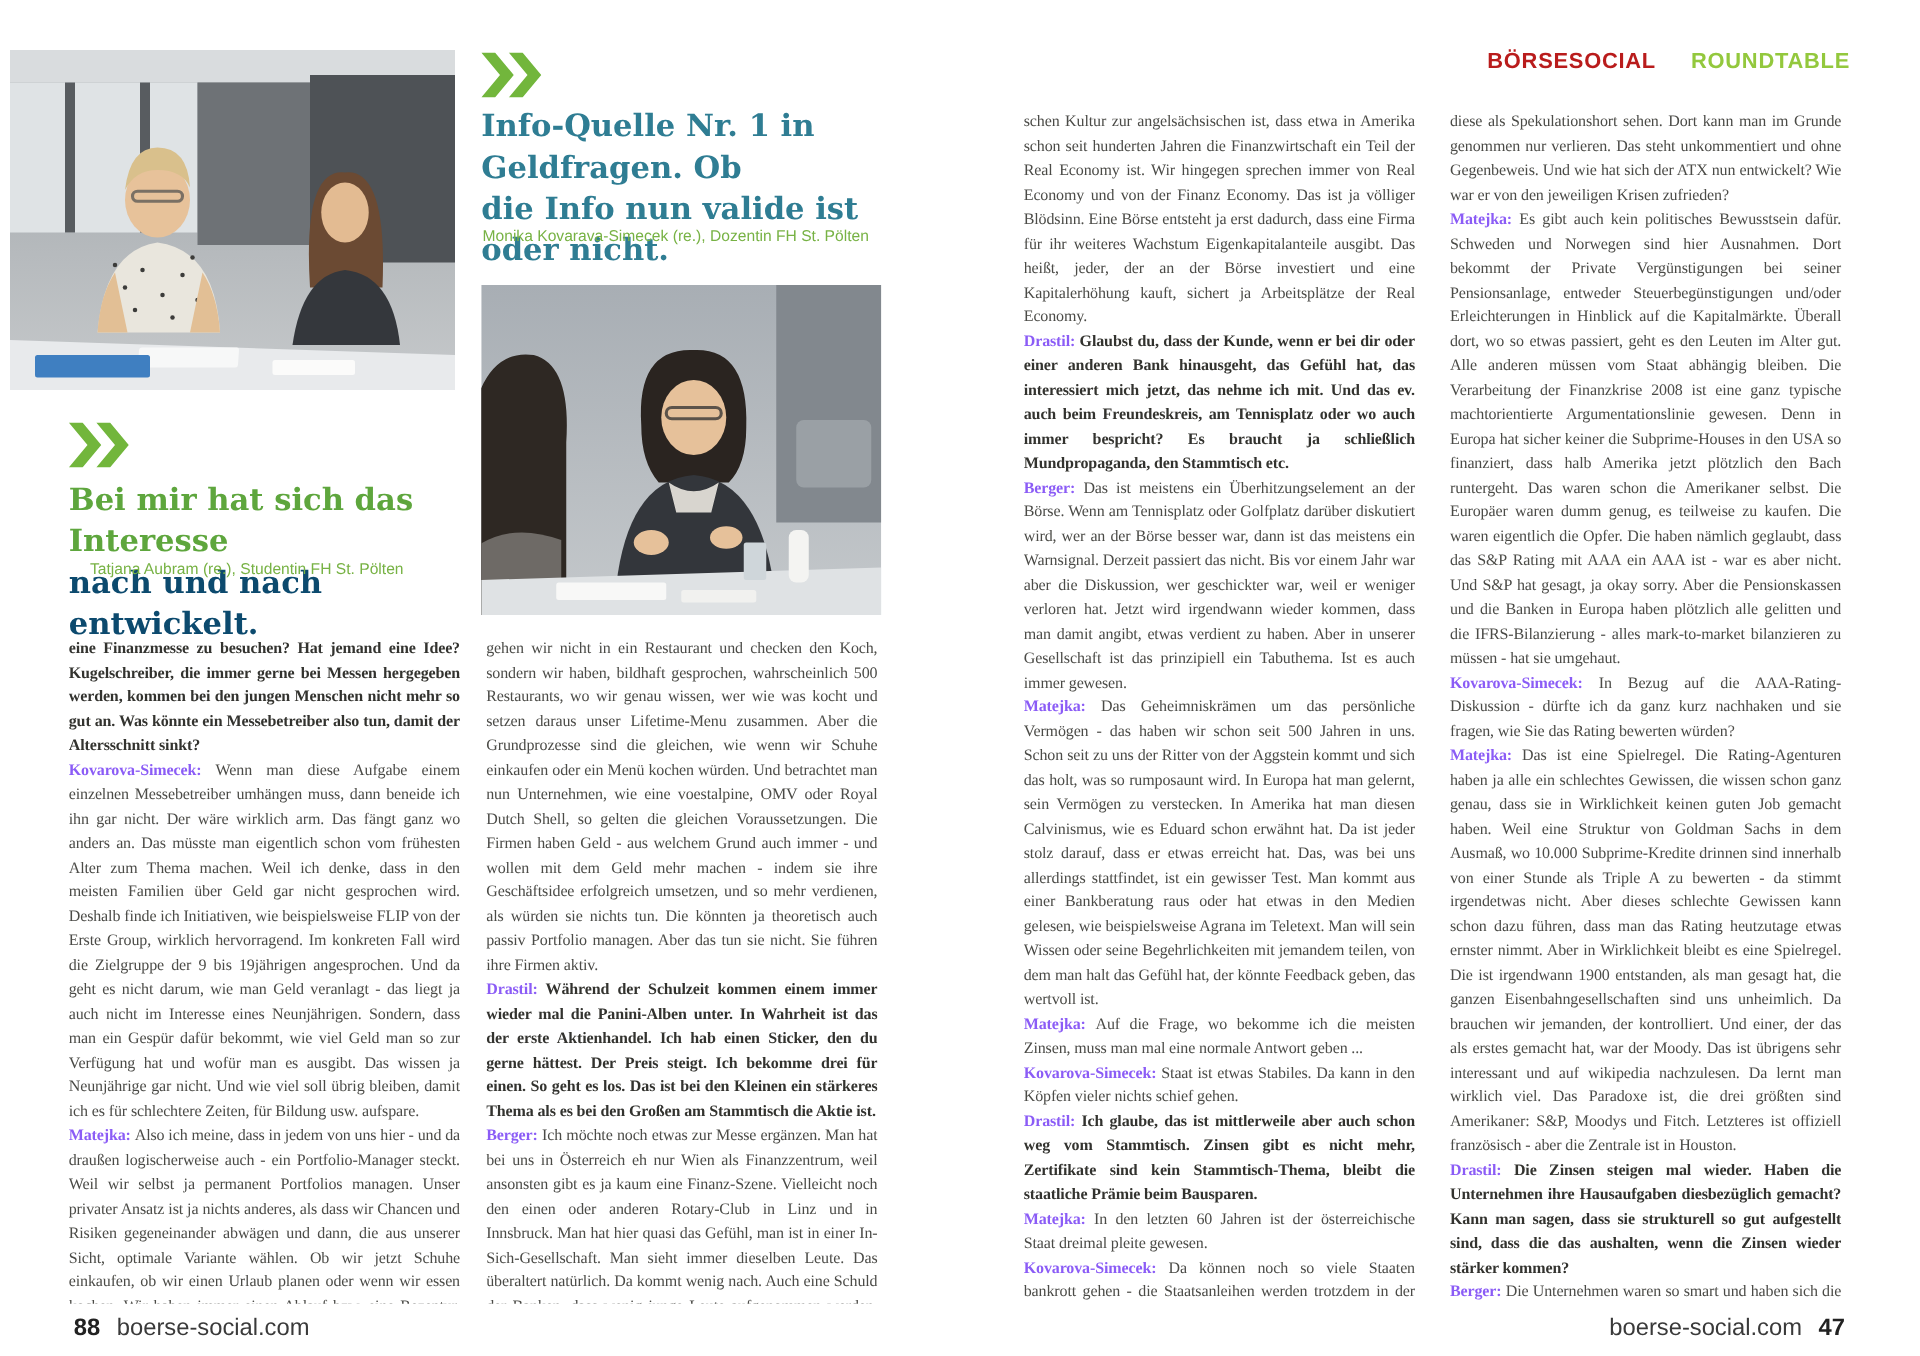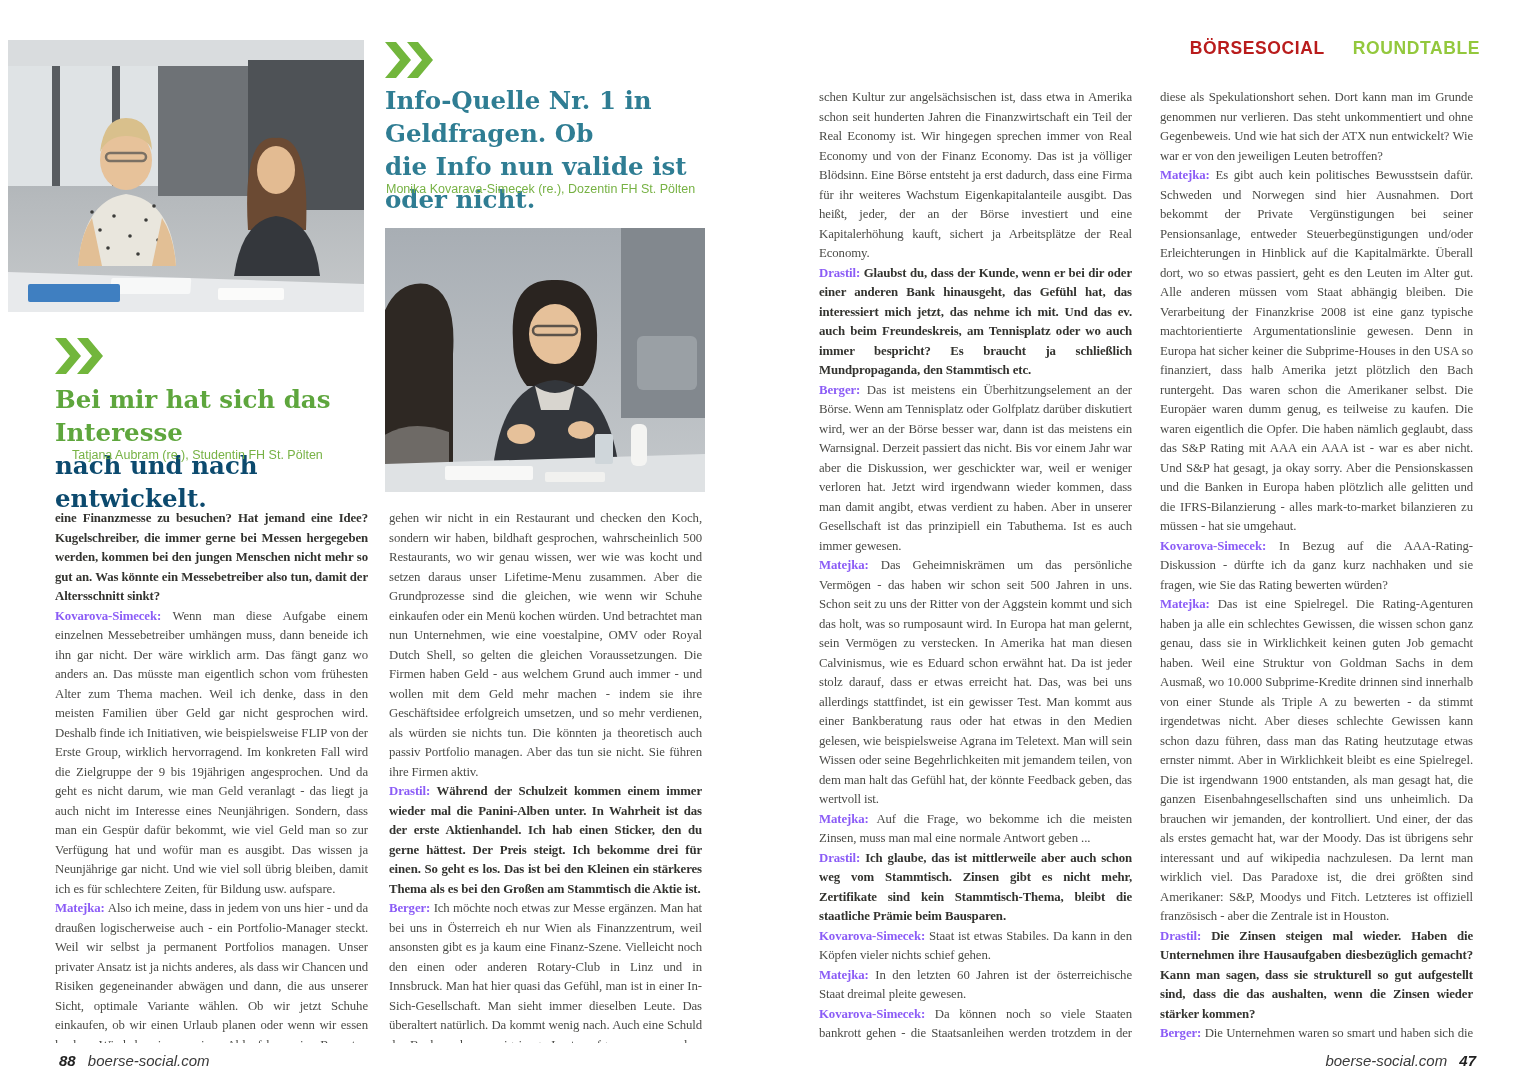--- a/index.html
+++ b/index.html
@@ -33,21 +33,21 @@
   .col p.bold{font-weight:bold;color:#33332f;}
   .speaker{font-weight:bold;color:#8b5cf6;}
   #col1,#col2{top:509px;height:534px;}
   #col1{left:55px;}
   #col2{left:389px;}
   #col3,#col4{top:88px;height:958px;}
   #col3{left:819px;}
   #col4{left:1160px;}
   
   .footer{position:absolute;top:1052px;font-family:"Liberation Sans",sans-serif;
-          font-size:15px;color:#3a3a3a;font-style:italic;}
+          font-size:19px;color:#3a3a3a;}
   .footer .pnum{font-weight:bold;color:#222;}
   #footer-left{left:55px;}
   #footer-right{right:56px;}
   .footer span{margin:0 4px;}
 </style>
 </head>
 <body>
 
 <div id="spread">
 
@@ -172,27 +172,27 @@
       <p class="para">gehen wir nicht in ein Restaurant und checken den Koch, sondern wir haben, bildhaft gesprochen, wahrscheinlich 500 Restaurants, wo wir genau wissen, wer wie was kocht und setzen daraus unser Lifetime-Menu zusammen. Aber die Grundprozesse sind die gleichen, wie wenn wir Schuhe einkaufen oder ein Menü kochen würden. Und betrachtet man nun Unternehmen, wie eine voestalpine, OMV oder Royal Dutch Shell, so gelten die gleichen Voraussetzungen. Die Firmen haben Geld - aus welchem Grund auch immer - und wollen mit dem Geld mehr machen - indem sie ihre Geschäftsidee erfolgreich umsetzen, und so mehr verdienen, als würden sie nichts tun. Die könnten ja theoretisch auch passiv Portfolio managen. Aber das tun sie nicht. Sie führen ihre Firmen aktiv.</p>
       <p class="para bold"><span class="speaker">Drastil: </span>Während der Schulzeit kommen einem immer wieder mal die Panini-Alben unter. In Wahrheit ist das der erste Aktienhandel. Ich hab einen Sticker, den du gerne hättest. Der Preis steigt. Ich bekomme drei für einen. So geht es los. Das ist bei den Kleinen ein stärkeres Thema als es bei den Großen am Stammtisch die Aktie ist.</p>
       <p class="para"><span class="speaker">Berger: </span>Ich möchte noch etwas zur Messe ergänzen. Man hat bei uns in Österreich eh nur Wien als Finanzzentrum, weil ansonsten gibt es ja kaum eine Finanz-Szene. Vielleicht noch den einen oder anderen Rotary-Club in Linz und in Innsbruck. Man hat hier quasi das Gefühl, man ist in einer In-Sich-Gesellschaft. Man sieht immer dieselben Leute. Das überaltert natürlich. Da kommt wenig nach. Auch eine Schuld der Banken, dass wenig junge Leute aufgenommen werden. Jeder Headcount zählt gleich. Ob ich zehn Junge oder einen Erfahrenen nehme. Früher hatte man eine Reihe von Trainees. Und dann kommt noch ein Kulturunterschied dazu. Der große Unterschied in der europäisch/österreichi-</p>
     </div>
   <div class="col" id="col3">
       <p class="para">schen Kultur zur angelsächsischen ist, dass etwa in Amerika schon seit hunderten Jahren die Finanzwirtschaft ein Teil der Real Economy ist. Wir hingegen sprechen immer von Real Economy und von der Finanz Economy. Das ist ja völliger Blödsinn. Eine Börse entsteht ja erst dadurch, dass eine Firma für ihr weiteres Wachstum Eigenkapitalanteile ausgibt. Das heißt, jeder, der an der Börse investiert und eine Kapitalerhöhung kauft, sichert ja Arbeitsplätze der Real Economy.</p>
       <p class="para bold"><span class="speaker">Drastil: </span>Glaubst du, dass der Kunde, wenn er bei dir oder einer anderen Bank hinausgeht, das Gefühl hat, das interessiert mich jetzt, das nehme ich mit. Und das ev. auch beim Freundeskreis, am Tennisplatz oder wo auch immer bespricht? Es braucht ja schließlich Mundpropaganda, den Stammtisch etc.</p>
       <p class="para"><span class="speaker">Berger: </span>Das ist meistens ein Überhitzungselement an der Börse. Wenn am Tennisplatz oder Golfplatz darüber diskutiert wird, wer an der Börse besser war, dann ist das meistens ein Warnsignal. Derzeit passiert das nicht. Bis vor einem Jahr war aber die Diskussion, wer geschickter war, weil er weniger verloren hat. Jetzt wird irgendwann wieder kommen, dass man damit angibt, etwas verdient zu haben. Aber in unserer Gesellschaft ist das prinzipiell ein Tabuthema. Ist es auch immer gewesen.</p>
       <p class="para"><span class="speaker">Matejka: </span>Das Geheimniskrämen um das persönliche Vermögen - das haben wir schon seit 500 Jahren in uns. Schon seit zu uns der Ritter von der Aggstein kommt und sich das holt, was so rumposaunt wird. In Europa hat man gelernt, sein Vermögen zu verstecken. In Amerika hat man diesen Calvinismus, wie es Eduard schon erwähnt hat. Da ist jeder stolz darauf, dass er etwas erreicht hat. Das, was bei uns allerdings stattfindet, ist ein gewisser Test. Man kommt aus einer Bankberatung raus oder hat etwas in den Medien gelesen, wie beispielsweise Agrana im Teletext. Man will sein Wissen oder seine Begehrlichkeiten mit jemandem teilen, von dem man halt das Gefühl hat, der könnte Feedback geben, das wertvoll ist.</p>
       <p class="para"><span class="speaker">Matejka: </span>Auf die Frage, wo bekomme ich die meisten Zinsen, muss man mal eine normale Antwort geben ...</p>
+      <p class="para"><span class="speaker">Kovarova-Simecek: </span>Staat ist etwas Stabiles. Da kann in den Köpfen vieler nichts schief gehen.</p>
       <p class="para bold"><span class="speaker">Drastil: </span>Ich glaube, das ist mittlerweile aber auch schon weg vom Stammtisch. Zinsen gibt es nicht mehr, Zertifikate sind kein Stammtisch-Thema, bleibt die staatliche Prämie beim Bausparen.</p>
-      <p class="para"><span class="speaker">Kovarova-Simecek: </span>Staat ist etwas Stabiles. Da kann in den Köpfen vieler nichts schief gehen.</p>
       <p class="para"><span class="speaker">Matejka: </span>In den letzten 60 Jahren ist der österreichische Staat dreimal pleite gewesen.</p>
       <p class="para"><span class="speaker">Kovarova-Simecek: </span>Da können noch so viele Staaten bankrott gehen - die Staatsanleihen werden trotzdem in der Wahrnehmung das Sicherste bleiben. Wenn wir bei der Wahrnehmung sind: Es gibt ja diese IMAS-Studie, wo es darum geht, welche Wahrnehmung die Österreicher vom Kapitalmarkt haben. Darin steht unkommentiert, dass 93 Prozent der Befragten – immerhin mehr als 4000 Teilnehmer – meinen, sie würden niemals an die Börse gehen, weil sie</p>
     </div>
   <div class="col" id="col4">
-      <p class="para">diese als Spekulationshort sehen. Dort kann man im Grunde genommen nur verlieren. Das steht unkommentiert und ohne Gegenbeweis. Und wie hat sich der ATX nun entwickelt? Wie war er von den jeweiligen Leuten betroffen?</p>
+      <p class="para">diese als Spekulationshort sehen. Dort kann man im Grunde genommen nur verlieren. Das steht unkommentiert und ohne Gegenbeweis. Und wie hat sich der ATX nun entwickelt? Wie war er von den jeweiligen Krisen zufrieden?</p>
       <p class="para"><span class="speaker">Matejka: </span>Es gibt auch kein politisches Bewusstsein dafür. Schweden und Norwegen sind hier Ausnahmen. Dort bekommt der Private Vergünstigungen bei seiner Pensionsanlage, entweder Steuerbegünstigungen und/oder Erleichterungen in Hinblick auf die Kapitalmärkte. Überall dort, wo so etwas passiert, geht es den Leuten im Alter gut. Alle anderen müssen vom Staat abhängig bleiben. Die Verarbeitung der Finanzkrise 2008 ist eine ganz typische machtorientierte Argumentationslinie gewesen. Denn in Europa hat sicher keiner die Subprime-Houses in den USA so finanziert, dass halb Amerika jetzt plötzlich den Bach runtergeht. Das waren schon die Amerikaner selbst. Die Europäer waren dumm genug, es teilweise zu kaufen. Die waren eigentlich die Opfer. Die haben nämlich geglaubt, dass das S&amp;P Rating mit AAA ein AAA ist - war es aber nicht. Und S&amp;P hat gesagt, ja okay sorry. Aber die Pensionskassen und die Banken in Europa haben plötzlich alle gelitten und die IFRS-Bilanzierung - alles mark-to-market bilanzieren zu müssen - hat sie umgehaut.</p>
       <p class="para"><span class="speaker">Kovarova-Simecek: </span>In Bezug auf die AAA-Rating-Diskussion - dürfte ich da ganz kurz nachhaken und sie fragen, wie Sie das Rating bewerten würden?</p>
       <p class="para"><span class="speaker">Matejka: </span>Das ist eine Spielregel. Die Rating-Agenturen haben ja alle ein schlechtes Gewissen, die wissen schon ganz genau, dass sie in Wirklichkeit keinen guten Job gemacht haben. Weil eine Struktur von Goldman Sachs in dem Ausmaß, wo 10.000 Subprime-Kredite drinnen sind innerhalb von einer Stunde als Triple A zu bewerten - da stimmt irgendetwas nicht. Aber dieses schlechte Gewissen kann schon dazu führen, dass man das Rating heutzutage etwas ernster nimmt. Aber in Wirklichkeit bleibt es eine Spielregel. Die ist irgendwann 1900 entstanden, als man gesagt hat, die ganzen Eisenbahngesellschaften sind uns unheimlich. Da brauchen wir jemanden, der kontrolliert. Und einer, der das als erstes gemacht hat, war der Moody. Das ist übrigens sehr interessant und auf wikipedia nachzulesen. Da lernt man wirklich viel. Das Paradoxe ist, die drei größten sind Amerikaner: S&amp;P, Moodys und Fitch. Letzteres ist offiziell französisch - aber die Zentrale ist in Houston.</p>
       <p class="para bold"><span class="speaker">Drastil: </span>Die Zinsen steigen mal wieder. Haben die Unternehmen ihre Hausaufgaben diesbezüglich gemacht? Kann man sagen, dass sie strukturell so gut aufgestellt sind, dass die das aushalten, wenn die Zinsen wieder stärker kommen?</p>
       <p class="para"><span class="speaker">Berger: </span>Die Unternehmen waren so smart und haben sich die tiefen Zinsen ja jetzt gesichert. Diese ganze Welle - vor allem 2014 bis 2016 - als Schuldscheindarlehen etc. aufgenommen wurden - da haben ja wahnsinnig viele Unternehmen die Kriegskassen gefüllt, um zum Leidwesen von den Banken unabhängiger zu werden. Und das hält ja noch fünf, sechs, sieben Jahre lang an. Weil die Liquidität ist ja da. Darum steigen die Börsen ja jetzt.</p>
     </div>
 
   <div class="footer" id="footer-left">
     <span class="pnum">88</span>
     <span>boerse-social.com</span>

